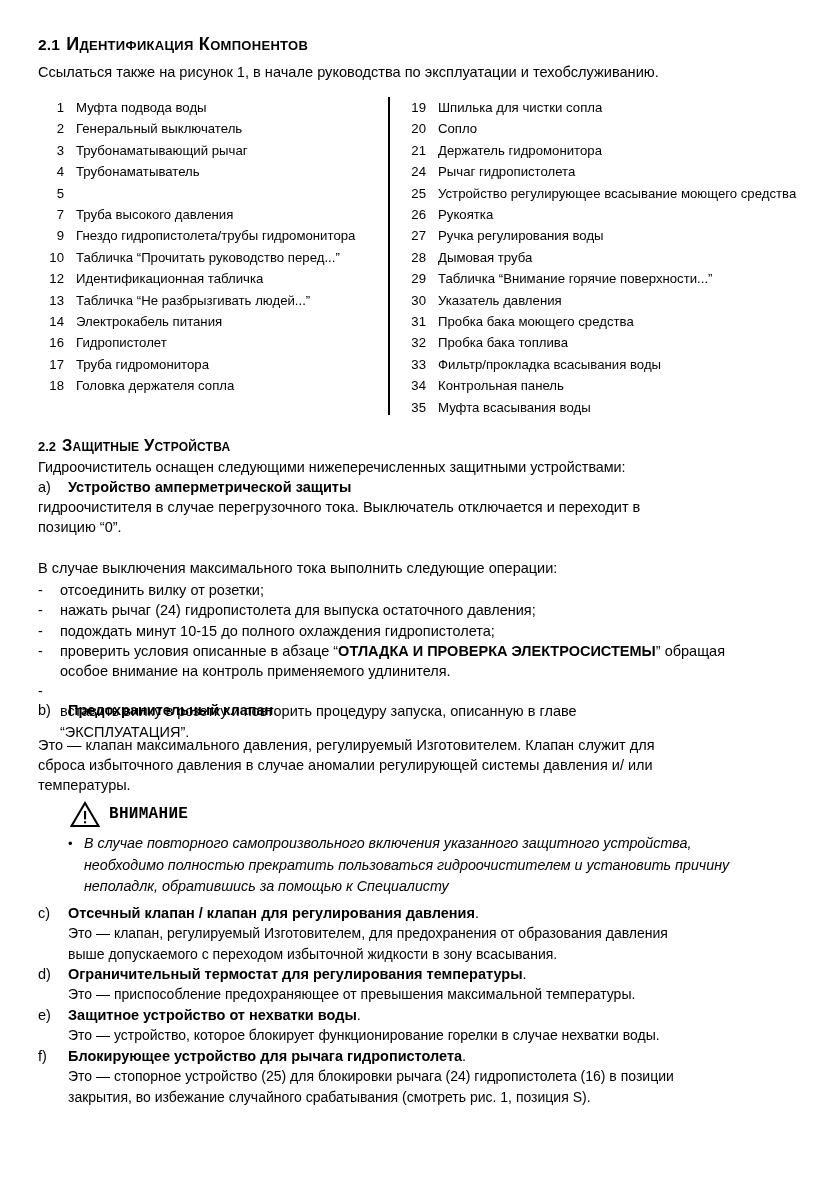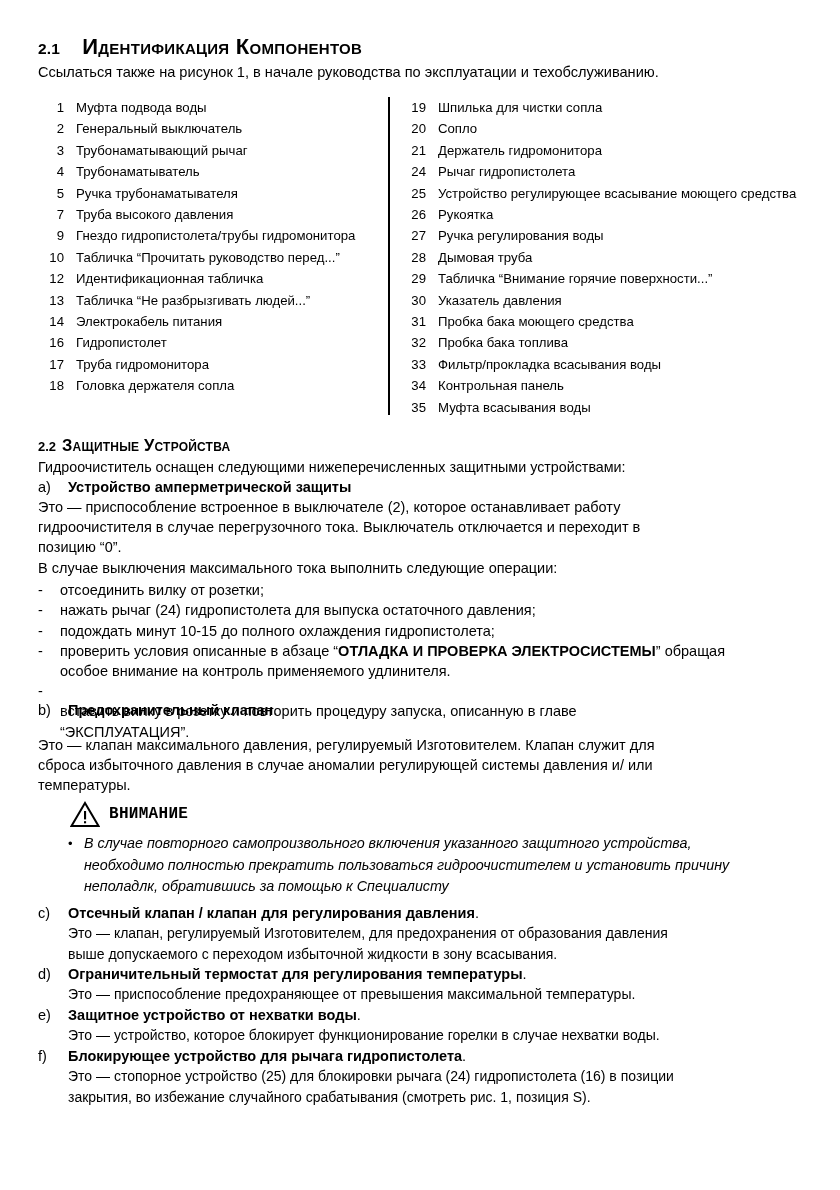--- a/index.html
+++ b/index.html
@@ -30,23 +30,23 @@
     white-space: nowrap;
   }
   #head21 {
     left: 38px;
     top: 34px;
     font-size: 15.5px;
     letter-spacing: 0.2px;
   }
   #head21 .num { font-size: 15.5px; }
   #head21 .ttl {
-    margin-left: 22px;
+    margin-left: 6px;
     font-variant: small-caps;
-    font-size: 22px;
+    font-size: 18px;
     letter-spacing: 0.3px;
     text-align: right;
   }
 
   #intro21 {
     position: absolute;
     left: 38px;
     top: 63px;
     width: 780px;
     font-size: 14.6px;
@@ -240,21 +240,20 @@
     <div class="li">
         <span class="n">3</span>
         <span class="t">Трубонаматывающий рычаг</span>
       </div>
     <div class="li">
         <span class="n">4</span>
         <span class="t">Трубонаматыватель</span>
       </div>
     <div class="li">
         <span class="n">5</span>
-        <span class="t">Ручка трубонаматывателя</span>
       </div>
     <div class="li">
         <span class="n">7</span>
         <span class="t">Труба высокого давления</span>
       </div>
     <div class="li">
         <span class="n">9</span>
         <span class="t">Гнездо гидропистолета/трубы гидромонитора</span>
       </div>
     <div class="li">
@@ -357,21 +356,20 @@
   </div>
 
   <div class="body-txt" id="p22intro">Гидроочиститель оснащен следующими нижеперечисленных защитными устройствами:</div>
 
   <div class="lettered" id="itemA">
     <span class="lt">a)</span>
     <span class="lbl">Устройство амперметрической защиты</span>
   </div>
 
   <div class="body-txt" id="pA1">
-    <span class="l1">Это — приспособление встроенное в выключателе (2), которое останавливает работу</span>
     <span class="l2">гидроочистителя в случае перегрузочного тока. Выключатель отключается и переходит в</span>
     <span>позицию “0”.</span>
   </div>
 
   <div class="body-txt" id="pA2">В случае выключения максимального тока выполнить следующие операции:</div>
 
   <div class="dash-list" id="dash1">
     <div class="dash-item">
       <span class="d">-</span>
       <span class="body">отсоединить вилку от розетки;</span>

